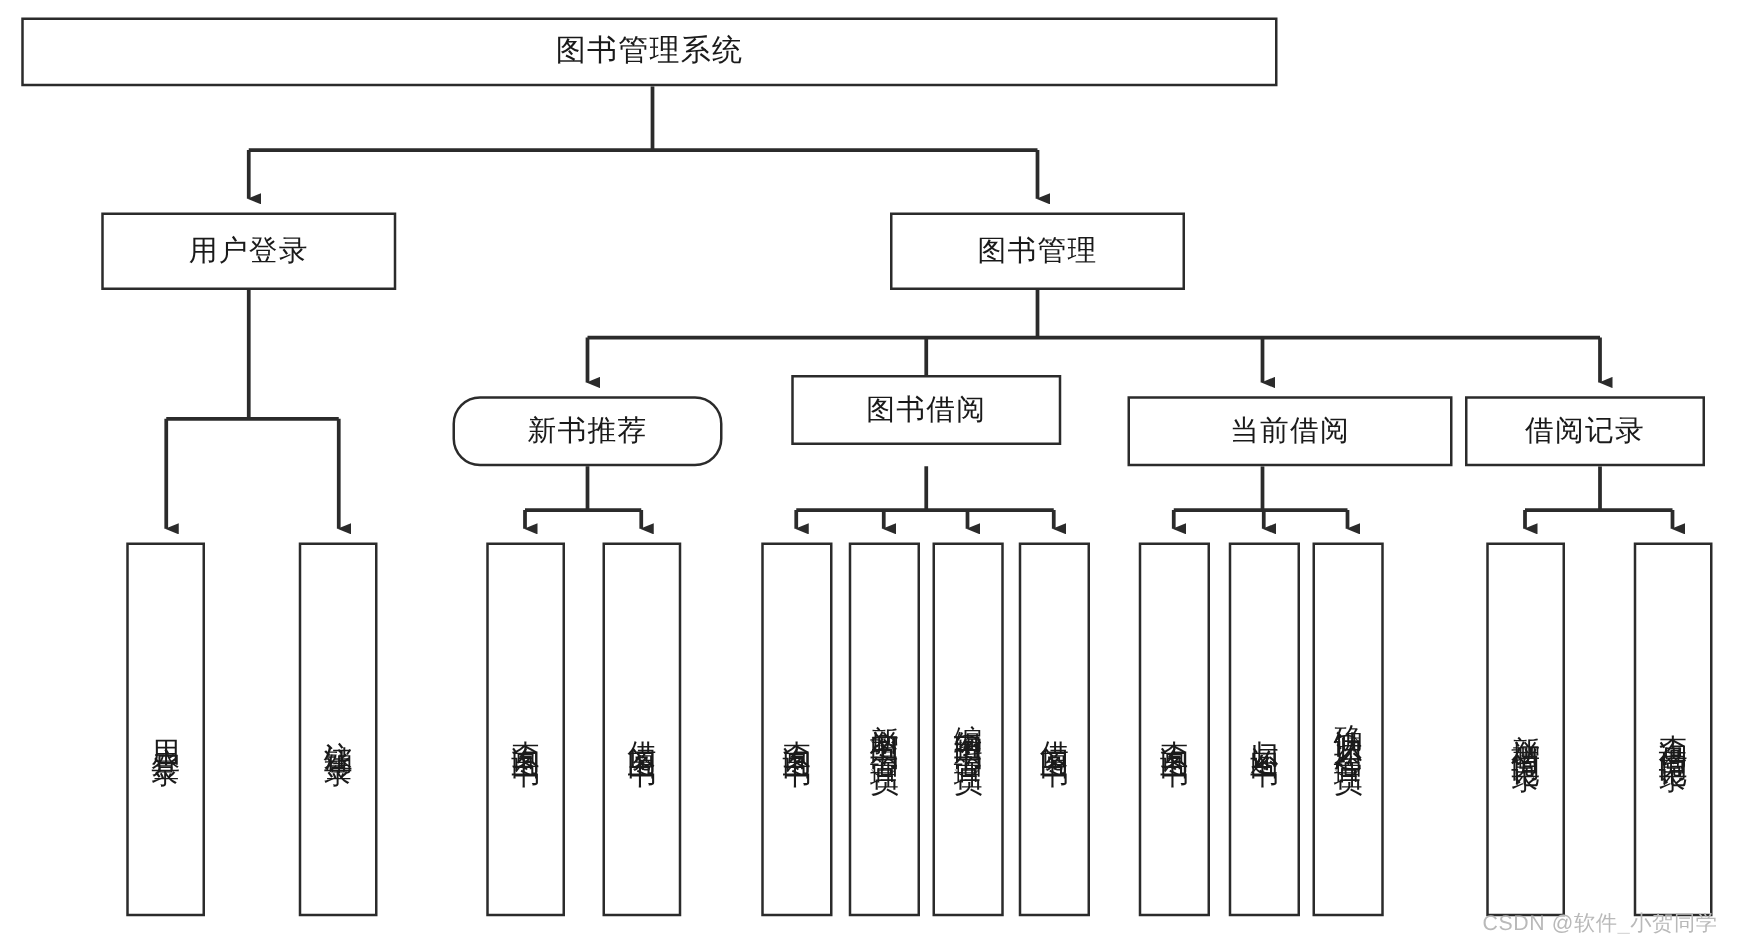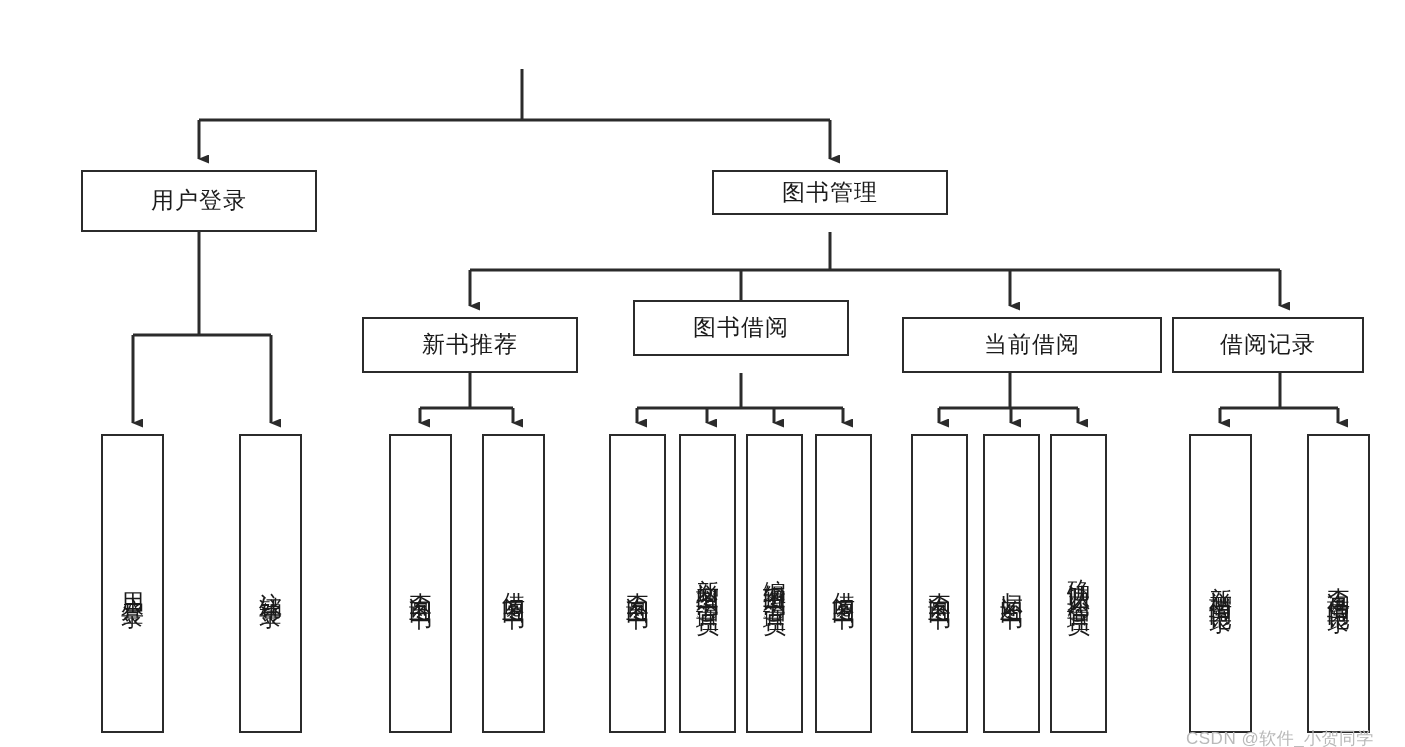--- a/index.html
+++ b/index.html
@@ -120,29 +120,32 @@
       <path d="M1011,408 L1011,423" marker-end="url(#arw)"></path>
       <path d="M1078,408 L1078,423" marker-end="url(#arw)"></path>
 
       <path d="M1280,373 L1280,408"></path>
       <path d="M1220,408 L1338,408"></path>
       <path d="M1220,408 L1220,423" marker-end="url(#arw)"></path>
       <path d="M1338,408 L1338,423" marker-end="url(#arw)"></path>
     </g>
   </svg>
 
+  <div class="node h root" style="left:17px;top:14px;width:1005px;height:55px;">
+    <span class="htext">图书管理系统</span>
+  </div>
 
   <div class="node h" style="left:81px;top:170px;width:236px;height:62px;">
     <span class="htext">用户登录</span>
   </div>
-  <div class="node h" style="left:712px;top:170px;width:236px;height:45px;">
+  <div class="node h" style="left:712px;top:170px;width:236px;height:62px;">
     <span class="htext">图书管理</span>
   </div>
 
-  <div class="node h" style="left:362px;top:317px;width:216px;height:56px;">
+  <div class="node h" style="left:362px;top:317px;width:216px;height:56px;border-radius:22px;">
     <span class="htext">新书推荐</span>
   </div>
   <div class="node h" style="left:633px;top:300px;width:216px;height:56px;">
     <span class="htext">图书借阅</span>
   </div>
   <div class="node h" style="left:902px;top:317px;width:260px;height:56px;">
     <span class="htext">当前借阅</span>
   </div>
   <div class="node h" style="left:1172px;top:317px;width:192px;height:56px;">
     <span class="htext">借阅记录</span>

